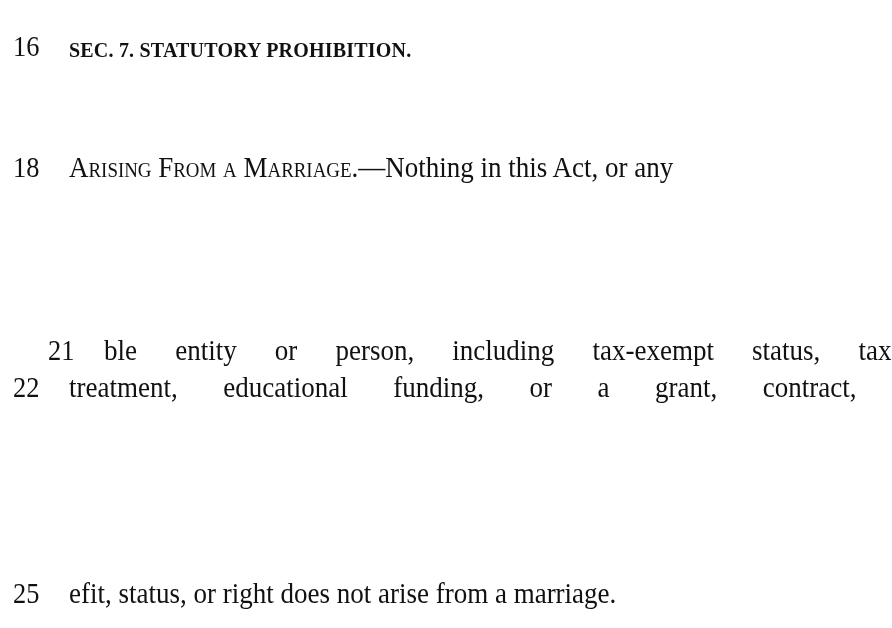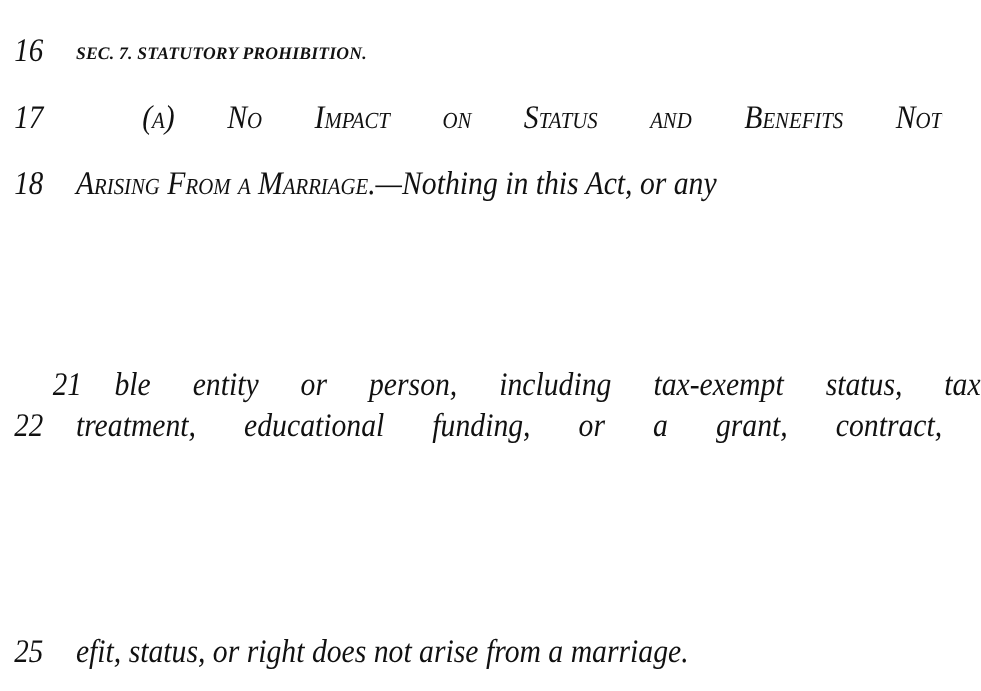--- a/index.html
+++ b/index.html
@@ -14,21 +14,20 @@
       overflow: hidden;
       font-family: "Liberation Serif", "DejaVu Serif", serif;
       color: #111111;
     }
     .page {
       position: absolute;
       left: 0;
       top: 0;
       width: 892px;
       height: 628px;
-      font-style: italic;
     }
     .line {
       position: absolute;
       left: 0;
       width: 892px;
       height: 60px;
     }
     .lineno {
       position: absolute;
       left: 13px;
@@ -51,21 +50,21 @@
     }
     .justify {
       text-align: justify;
       text-align-last: justify;
       white-space: normal;
       height: 60px;
       overflow: hidden;
     }
     .heading {
       font-weight: bold;
-      font-size: 16px;
+      font-size: 20px;
       letter-spacing: 0.2px;
       top: -22px;
     }
     .sc {
       font-variant: small-caps;
     }
     .indent {
       padding-left: 67px;
       box-sizing: border-box;
     }
@@ -73,24 +72,20 @@
 </head>
 <body>
 
 <div class="page">
 
   <div class="line" style="top:38px;">
     <span class="lineno">16</span>
     <span class="text heading" style="top:-18px;">SEC. 7. STATUTORY PROHIBITION.</span>
   </div>
 
-  <div class="line" style="top:99px;">
-    <span class="lineno">17</span>
-    <span class="text justify indent sc" style="transform:scaleX(0.9); width:875px;">(a) No Impact on Status and Benefits Not</span>
-  </div>
 
   <div class="line" style="top:159px;">
     <span class="lineno">18</span>
     <span class="text" style="transform:scaleX(0.9);"><span class="sc">Arising From a Marriage.</span><span>—Nothing in this Act, or any</span></span>
   </div>
 
 
 
   <div class="line" style="top:342px;margin-left:35px;">
     <span class="lineno">21</span>

